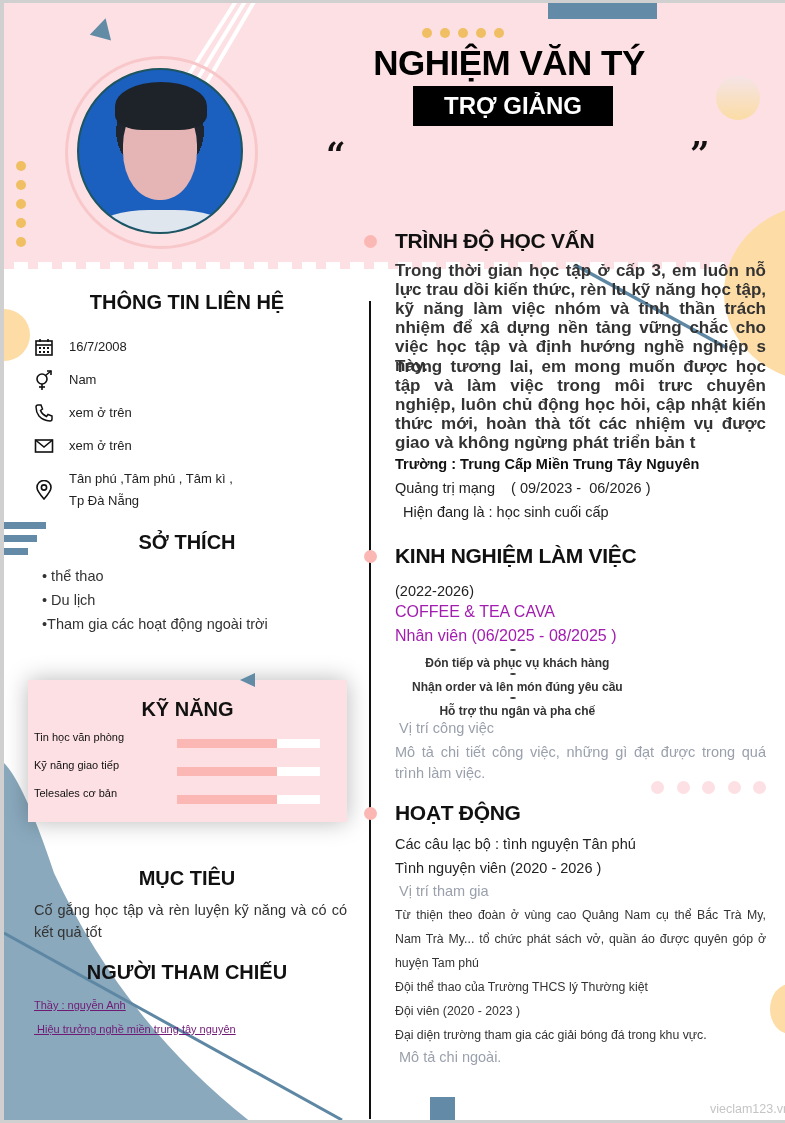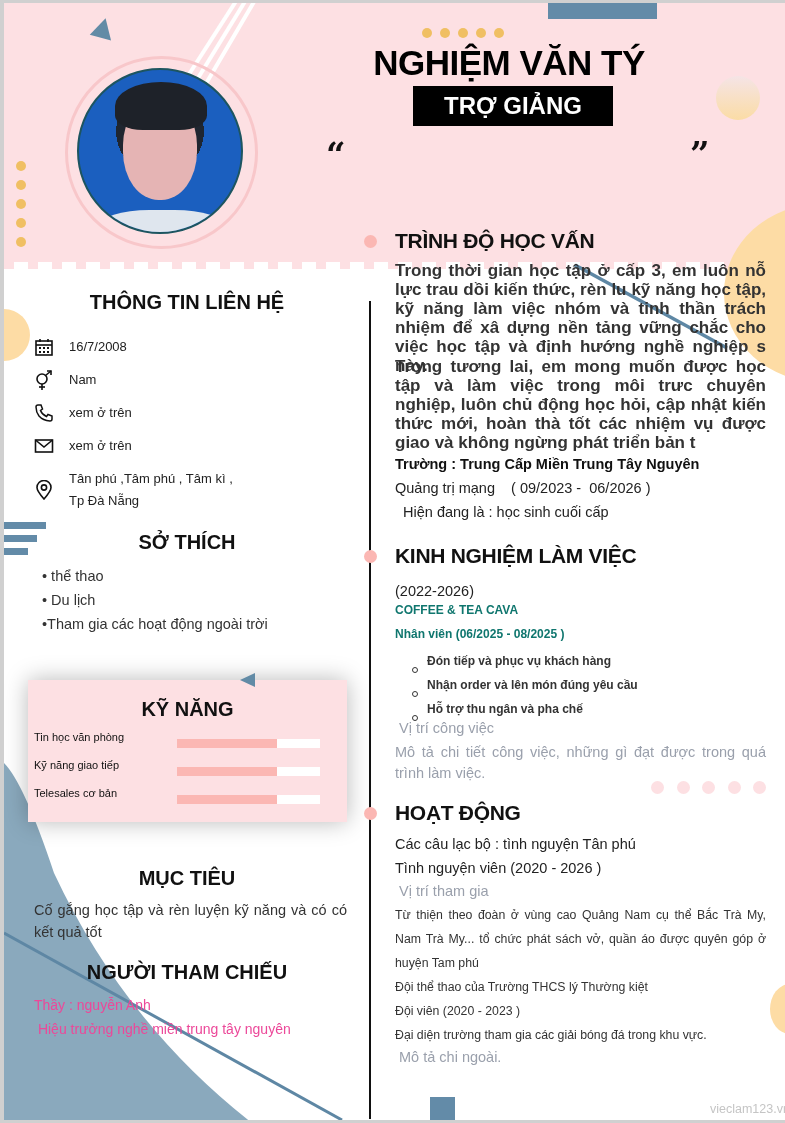--- a/index.html
+++ b/index.html
@@ -64,34 +64,34 @@
   .skills-card { position: absolute; left: 24px; top: 677px; width: 319px; height: 142px; background: #fde0e3;
     box-shadow: 0 0 22px rgba(0,0,0,0.28); }
   .skills-tri { position: absolute; left: 236px; top: 670px; width: 0; height: 0;
     border-top: 7px solid transparent; border-bottom: 7px solid transparent; border-right: 15px solid #628ba6; }
   .skills-title { position: absolute; left: 0; top: 18px; width: 100%; text-align: center; font-size: 20px; font-weight: 700; color: #111; }
   .skill-row { position: absolute; left: 6px; width: 300px; height: 22px; font-size: 11px; color: #111; }
   .skill-bar { position: absolute; left: 143px; top: 8px; width: 143px; height: 9px; background: #fff; }
   .skill-fill { height: 9px; background: #fbb7b3; }
 
   .objective { position: absolute; left: 30px; top: 896px; width: 313px; font-size: 14.5px; color: #333; line-height: 22px; text-align: justify; }
-  .refs { position: absolute; left: 30px; top: 990px; font-size: 14px; color: #ec4899; line-height: 24px; }
+  .refs { position: absolute; left: 30px; top: 990px; font-size: 11px; color: #701a75; line-height: 24px; text-decoration: underline; }
 
   
   .vline { position: absolute; left: 365px; top: 298px; width: 1.5px; height: 818px; background: #111; }
   .marker { position: absolute; width: 13px; height: 13px; border-radius: 50%; background: #fbb7b3; left: 360px; }
 
   
   .sec-title-r { position: absolute; left: 391px; font-size: 21px; font-weight: 700; color: #111; letter-spacing: -0.3px; }
   .edu-para { position: absolute; left: 391px; width: 371px; font-size: 17px; font-weight: 700; color: #333; line-height: 19px; text-align: justify; }
   .r-text { position: absolute; left: 391px; font-size: 14.5px; color: #222; }
   .r-bold { font-weight: 700; color: #111; }
-  .r-small { position: absolute; left: 391px; font-size: 12px; font-weight: 700; color: #0f766e; }
+  .r-small { position: absolute; left: 391px; font-size: 16px; font-weight: 400; color: #a21caf; }
   .duties { position: absolute; left: 408px; top: 646px; font-size: 12px; font-weight: 700; color: #333; }
-  .duties div { height: 24px; line-height: 24px; display: flex; align-items: flex-end; }
+  .duties div { height: 24px; line-height: 24px; display: flex; align-items: center; flex-direction: column; }
   .duties .b { width: 6px; height: 6px; border: 1.3px solid #333; border-radius: 50%; margin-right: 9px; }
   .muted { color: #9aa0ac; }
   .act-para { position: absolute; left: 391px; width: 371px; font-size: 12.3px; color: #333; line-height: 24px; text-align: justify; }
   .watermark { position: absolute; left: 706px; top: 1099px; font-size: 12.5px; color: #c5c5c5; }
 </style>
 </head>
 <body>
 
 <div class="page">
 

